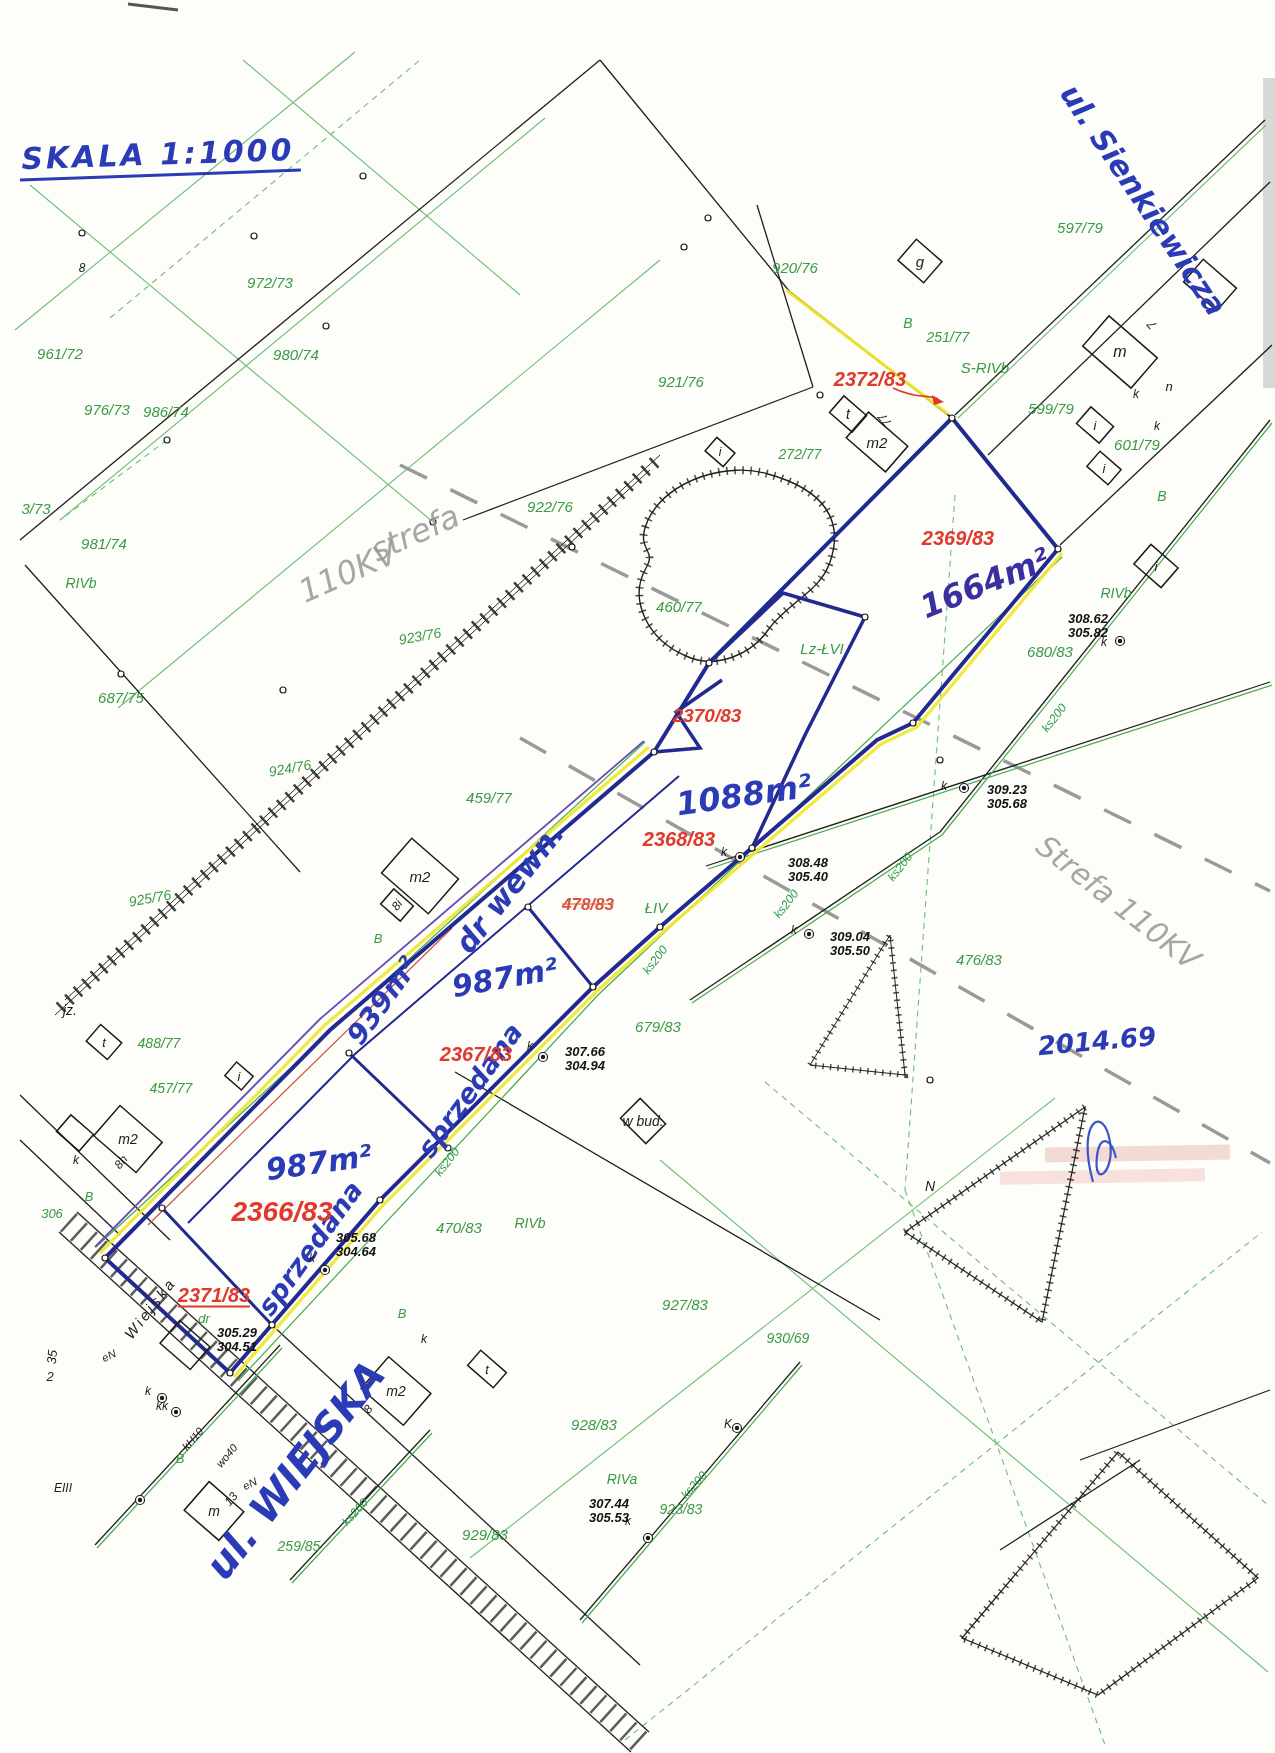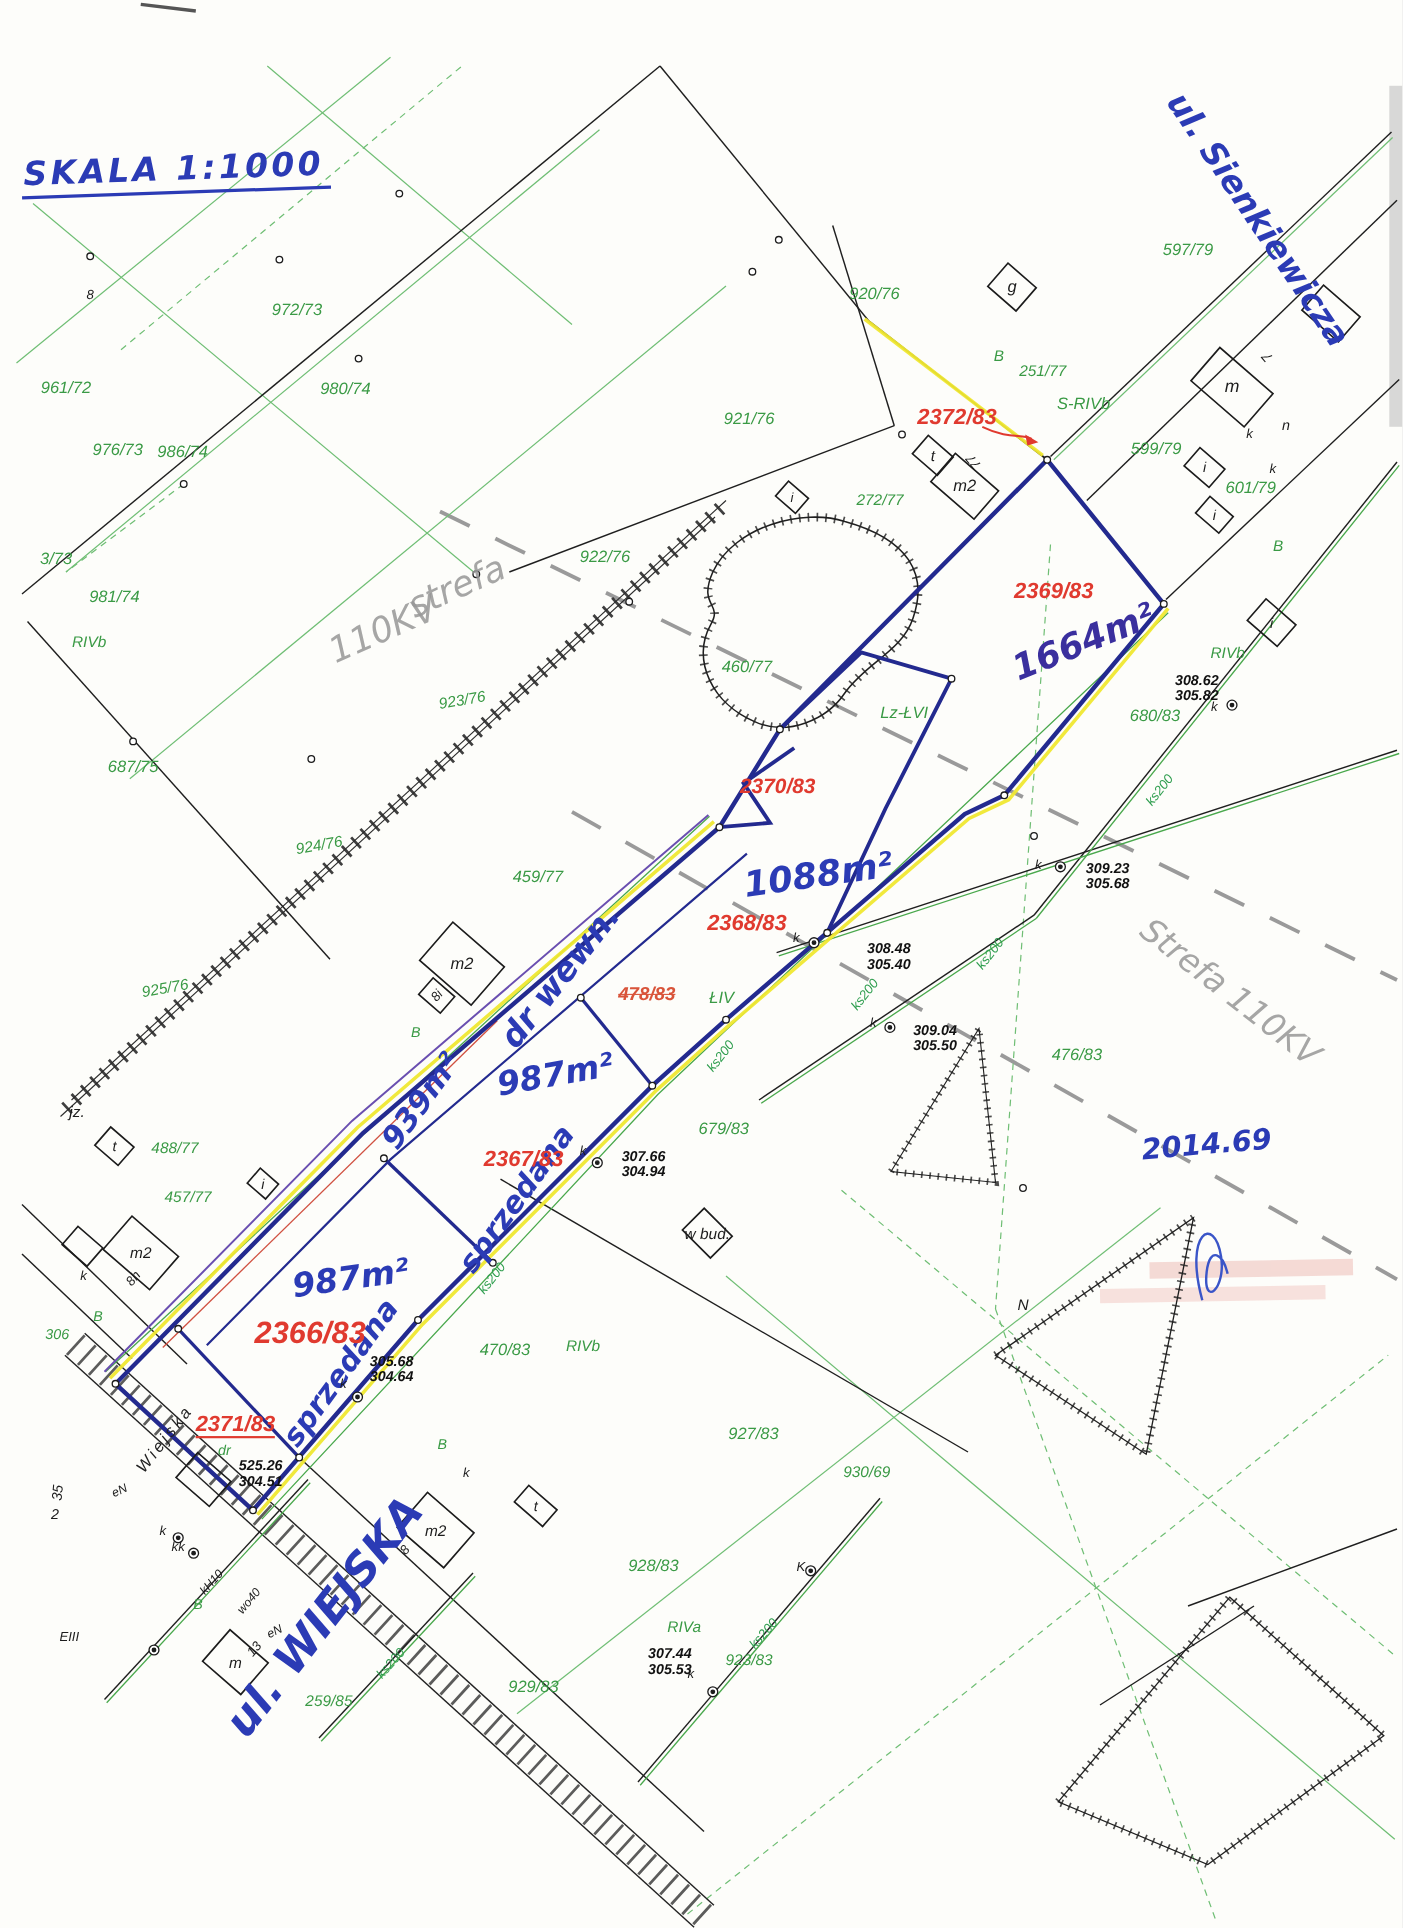--- a/index.html
+++ b/index.html
@@ -250,25 +250,25 @@
       <span class="lb k-pc" style="left: 1118px; top: 903px; font-size: 30px; transform: translate(-50%, -50%) rotate(38deg);">Strefa 110KV</span>
       <span class="lb k-rd" style="left: 870px; top: 379px; font-size: 20px; transform: translate(-50%, -50%) rotate(0deg);">2372/83</span>
       <span class="lb k-rd" style="left: 958px; top: 538px; font-size: 20px; transform: translate(-50%, -50%) rotate(0deg);">2369/83</span>
       <span class="lb k-rd" style="left: 707px; top: 715px; font-size: 19px; transform: translate(-50%, -50%) rotate(0deg);">2370/83</span>
       <span class="lb k-rd" style="left: 679px; top: 839px; font-size: 20px; transform: translate(-50%, -50%) rotate(0deg);">2368/83</span>
       <span class="lb k-rs" style="left: 588px; top: 904px; font-size: 17px; transform: translate(-50%, -50%) rotate(0deg);">478/83</span>
       <span class="lb k-rd" style="left: 476px; top: 1054px; font-size: 20px; transform: translate(-50%, -50%) rotate(0deg);">2367/83</span>
       <span class="lb k-rd" style="left: 282px; top: 1212px; font-size: 28px; transform: translate(-50%, -50%) rotate(0deg);">2366/83</span>
       <span class="lb k-ru" style="left: 214px; top: 1296px; font-size: 20px; transform: translate(-50%, -50%) rotate(0deg);">2371/83</span>
       <span class="lb k-gr" style="left: 270px; top: 282px; font-size: 15px; transform: translate(-50%, -50%) rotate(0deg);">972/73</span>
-      <span class="lb k-gr" style="left: 314px; top: 354px; font-size: 15px; transform: translate(-50%, -50%) rotate(0deg);">980/74</span>
+      <span class="lb k-gr" style="left: 296px; top: 354px; font-size: 15px; transform: translate(-50%, -50%) rotate(0deg);">980/74</span>
       <span class="lb k-gr" style="left: 60px; top: 353px; font-size: 15px; transform: translate(-50%, -50%) rotate(0deg);">961/72</span>
       <span class="lb k-gr" style="left: 107px; top: 409px; font-size: 15px; transform: translate(-50%, -50%) rotate(0deg);">976/73</span>
       <span class="lb k-gr" style="left: 166px; top: 411px; font-size: 15px; transform: translate(-50%, -50%) rotate(0deg);">986/74</span>
-      <span class="lb k-gr" style="left: 36px; top: 508px; font-size: 15px; transform: translate(-50%, -50%) rotate(0deg); margin-left: 15px;">3/73</span>
+      <span class="lb k-gr" style="left: 36px; top: 508px; font-size: 15px; transform: translate(-50%, -50%) rotate(0deg);">3/73</span>
       <span class="lb k-gr" style="left: 104px; top: 543px; font-size: 15px; transform: translate(-50%, -50%) rotate(0deg);">981/74</span>
       <span class="lb k-gr" style="left: 81px; top: 583px; font-size: 14px; transform: translate(-50%, -50%) rotate(0deg);">RIVb</span>
       <span class="lb k-gr" style="left: 121px; top: 697px; font-size: 15px; transform: translate(-50%, -50%) rotate(0deg);">687/75</span>
       <span class="lb k-gr" style="left: 795px; top: 267px; font-size: 15px; transform: translate(-50%, -50%) rotate(0deg);">920/76</span>
       <span class="lb k-gr" style="left: 681px; top: 381px; font-size: 15px; transform: translate(-50%, -50%) rotate(0deg);">921/76</span>
       <span class="lb k-gr" style="left: 550px; top: 506px; font-size: 15px; transform: translate(-50%, -50%) rotate(0deg);">922/76</span>
       <span class="lb k-gr" style="left: 800px; top: 454px; font-size: 14px; transform: translate(-50%, -50%) rotate(0deg);">272/77</span>
       <span class="lb k-gr" style="left: 948px; top: 337px; font-size: 14px; transform: translate(-50%, -50%) rotate(0deg);">251/77</span>
       <span class="lb k-gr" style="left: 985px; top: 367px; font-size: 15px; transform: translate(-50%, -50%) rotate(0deg);">S-RIVb</span>
       <span class="lb k-gr" style="left: 1080px; top: 227px; font-size: 15px; transform: translate(-50%, -50%) rotate(0deg);">597/79</span>
@@ -364,18 +364,18 @@
       <span class="lb k-el" style="left: 1007px; top: 789px; font-size: 13px; transform: translate(-50%, -50%) rotate(0deg);">309.23</span>
       <span class="lb k-el" style="left: 1007px; top: 803px; font-size: 13px; transform: translate(-50%, -50%) rotate(0deg);">305.68</span>
       <span class="lb k-el" style="left: 808px; top: 862px; font-size: 13px; transform: translate(-50%, -50%) rotate(0deg);">308.48</span>
       <span class="lb k-el" style="left: 808px; top: 876px; font-size: 13px; transform: translate(-50%, -50%) rotate(0deg);">305.40</span>
       <span class="lb k-el" style="left: 850px; top: 936px; font-size: 13px; transform: translate(-50%, -50%) rotate(0deg);">309.04</span>
       <span class="lb k-el" style="left: 850px; top: 950px; font-size: 13px; transform: translate(-50%, -50%) rotate(0deg);">305.50</span>
       <span class="lb k-el" style="left: 585px; top: 1051px; font-size: 13px; transform: translate(-50%, -50%) rotate(0deg);">307.66</span>
       <span class="lb k-el" style="left: 585px; top: 1065px; font-size: 13px; transform: translate(-50%, -50%) rotate(0deg);">304.94</span>
       <span class="lb k-el" style="left: 356px; top: 1237px; font-size: 13px; transform: translate(-50%, -50%) rotate(0deg);">305.68</span>
       <span class="lb k-el" style="left: 356px; top: 1251px; font-size: 13px; transform: translate(-50%, -50%) rotate(0deg); text-align: center;">304.64</span>
-      <span class="lb k-el" style="left: 237px; top: 1332px; font-size: 13px; transform: translate(-50%, -50%) rotate(0deg);">525.26</span>
+      <span class="lb k-el" style="left: 237px; top: 1332px; font-size: 13px; transform: translate(-50%, -50%) rotate(0deg);">305.29</span>
       <span class="lb k-el" style="left: 237px; top: 1346px; font-size: 13px; transform: translate(-50%, -50%) rotate(0deg);">304.51</span>
       <span class="lb k-el" style="left: 609px; top: 1503px; font-size: 13px; transform: translate(-50%, -50%) rotate(0deg);">307.44</span>
       <span class="lb k-el" style="left: 609px; top: 1517px; font-size: 13px; transform: translate(-50%, -50%) rotate(0deg);">305.53</span>
     </div>
 </div>
 
 </body></html>

